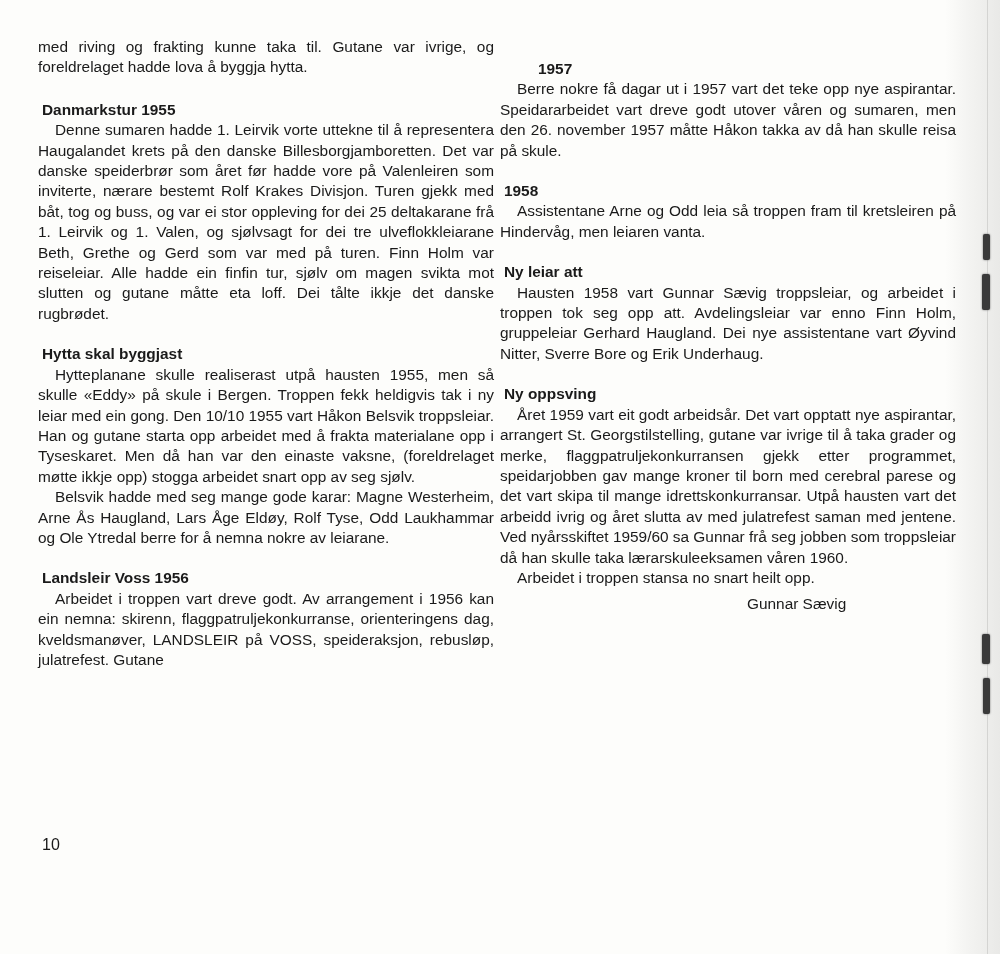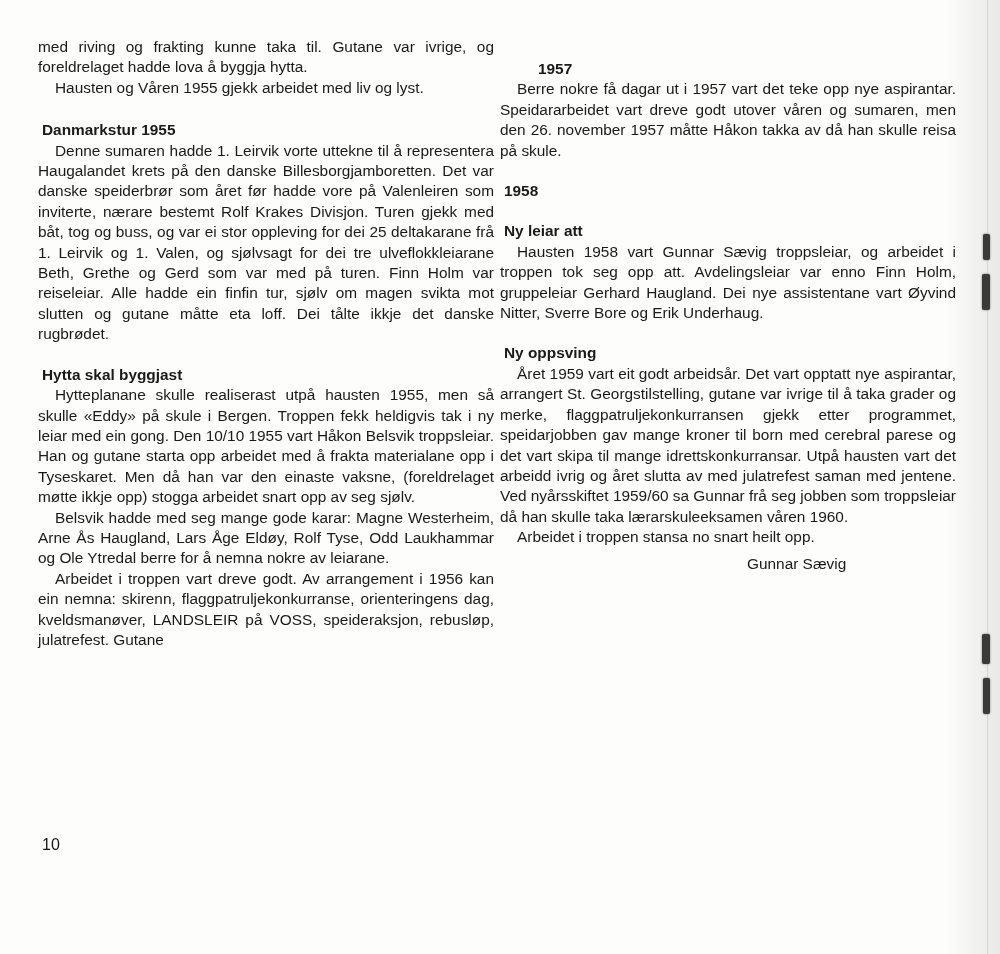--- a/index.html
+++ b/index.html
@@ -46,47 +46,48 @@
 
 <div class="page-shade"></div>
 <div class="spine-line"></div>
 <div class="staple" style="left:983px; top:234px; width:7px; height:26px;"></div>
 <div class="staple" style="left:982px; top:274px; width:8px; height:36px;"></div>
 <div class="staple" style="left:982px; top:634px; width:8px; height:30px;"></div>
 <div class="staple" style="left:983px; top:678px; width:7px; height:36px;"></div>
 
 <div class="column col-left">
   <p class="para noindent">med riving og frakting kunne taka til. Gutane var ivrige, og foreldrelaget hadde lova å byggja hytta.</p>
-  <p class="para">Hausten og Våren 1955 gjekk arbeidet med liv og lyst.</p>
 
   <div class="section">
     <div class="heading" style="margin-top:22px;">Danmarkstur 1955</div>
     <p class="para">Denne sumaren hadde 1. Leirvik vorte uttekne til å representera Haugalandet krets på den danske Billesborgjamboretten. Det var danske speiderbrør som året før hadde vore på Valenleiren som inviterte, nærare bestemt Rolf Krakes Divisjon. Turen gjekk med båt, tog og buss, og var ei stor oppleving for dei 25 deltakarane frå 1. Leirvik og 1. Valen, og sjølvsagt for dei tre ulveflokkleiarane Beth, Grethe og Gerd som var med på turen. Finn Holm var reiseleiar. Alle hadde ein finfin tur, sjølv om magen svikta mot slutten og gutane måtte eta loff. Dei tålte ikkje det danske rugbrødet.</p>
   </div>
 
   <div class="section">
     <div class="heading">Hytta skal byggjast</div>
     <p class="para">Hytteplanane skulle realiserast utpå hausten 1955, men så skulle «Eddy» på skule i Bergen. Troppen fekk heldigvis tak i ny leiar med ein gong. Den 10/10 1955 vart Håkon Belsvik troppsleiar. Han og gutane starta opp arbeidet med å frakta materialane opp i Tyseskaret. Men då han var den einaste vaksne, (foreldrelaget møtte ikkje opp) stogga arbeidet snart opp av seg sjølv.</p>
     <p class="para">Belsvik hadde med seg mange gode karar: Magne Westerheim, Arne Ås Haugland, Lars Åge Eldøy, Rolf Tyse, Odd Laukhammar og Ole Ytredal berre for å nemna nokre av leiarane.</p>
   </div>
 
   <div class="section">
+    <div class="heading">Landsleir Voss 1956</div>
     <p class="para">Arbeidet i troppen vart dreve godt. Av arrangement i 1956 kan ein nemna: skirenn, flaggpatruljekonkurranse, orienteringens dag, kveldsmanøver, LANDSLEIR på VOSS, speideraksjon, rebusløp, julatrefest. Gutane</p>
   </div>
 </div>
 
 <div class="column col-right">
 
   <div class="section">
     <div class="heading" style="margin-top:22px;padding-left:34px;">1957</div>
     <p class="para">Berre nokre få dagar ut i 1957 vart det teke opp nye aspirantar. Speidararbeidet vart dreve godt utover våren og sumaren, men den 26. november 1957 måtte Håkon takka av då han skulle reisa på skule.</p>
   </div>
 
   <div class="section">
     <div class="heading">1958</div>
+    <p class="para">Assistentane Arne og Odd leia så troppen fram til kretsleiren på Hindervåg, men leiaren vanta.</p>
   </div>
 
   <div class="section">
     <div class="heading">Ny leiar att</div>
     <p class="para">Hausten 1958 vart Gunnar Sævig troppsleiar, og arbeidet i troppen tok seg opp att. Avdelingsleiar var enno Finn Holm, gruppeleiar Gerhard Haugland. Dei nye assistentane vart Øyvind Nitter, Sverre Bore og Erik Underhaug.</p>
   </div>
 
   <div class="section">
     <div class="heading">Ny oppsving</div>
     <p class="para">Året 1959 vart eit godt arbeidsår. Det vart opptatt nye aspirantar, arrangert St. Georgstilstelling, gutane var ivrige til å taka grader og merke, flaggpatruljekonkurransen gjekk etter programmet, speidarjobben gav mange kroner til born med cerebral parese og det vart skipa til mange idrettskonkurransar. Utpå hausten vart det arbeidd ivrig og året slutta av med julatrefest saman med jentene. Ved nyårsskiftet 1959/60 sa Gunnar frå seg jobben som troppsleiar då han skulle taka lærarskuleeksamen våren 1960.</p>

